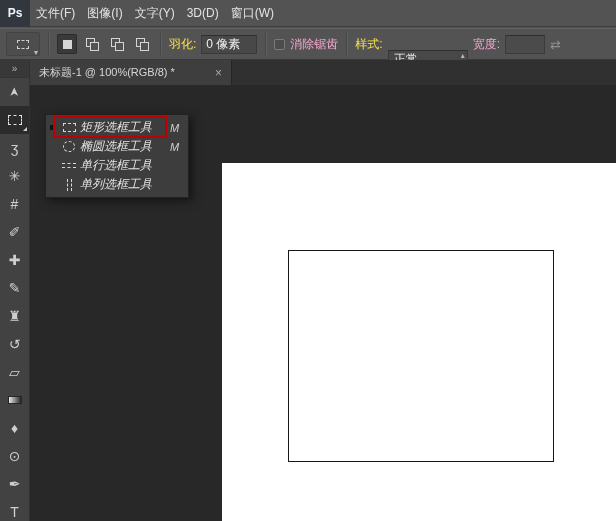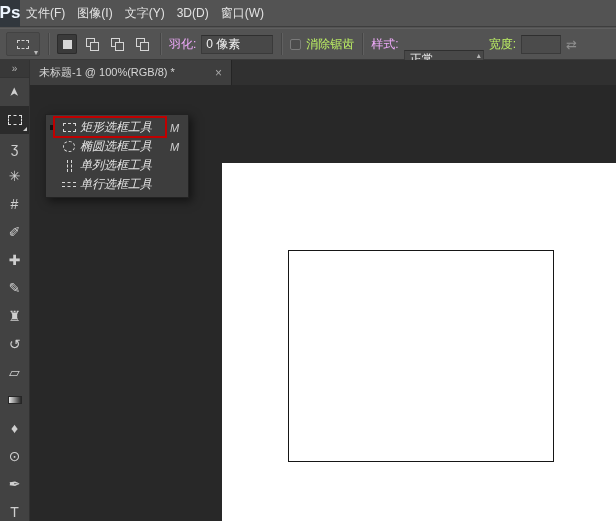--- a/index.html
+++ b/index.html
@@ -5,44 +5,44 @@
   * { margin:0; padding:0; box-sizing:border-box; }
   body { background:#1b1b1b; }
   .app {
     position:relative; width:616px; height:521px; overflow:hidden;
     font-family:"Liberation Sans","DejaVu Sans",sans-serif;
     background:#535353; user-select:none;
   }
   
   .menubar { position:absolute; top:0; left:0; right:0; height:27px;
     display:flex; align-items:center; background:#535353; border-bottom:1px solid #3e3e3e; }
-  .ps-logo { width:20px; height:27px; background:#31373d; color:#eef6ff;
-    font-weight:bold; font-size:17px; display:flex; align-items:center; justify-content:center; flex:0 0 auto; }
+  .ps-logo { width:30px; height:27px; background:#31373d; color:#eef6ff;
+    font-weight:bold; font-size:12px; display:flex; align-items:center; justify-content:center; flex:0 0 auto; }
   .menu-item { padding:16px 6px; font-size:12px; color:#e3e3e3; line-height:27px; white-space:nowrap; cursor:default; }
   
   .optionsbar { position:absolute; top:28px; left:0; right:0; height:32px;
     background:#535353; border-top:1px solid #5f5f5f; border-bottom:1px solid #393939;
     display:flex; align-items:center; gap:5px; padding:0 6px; }
   .tool-preset { width:34px; height:24px; border:1px solid #434343; border-radius:2px;
     background:#4d4d4d; position:relative; display:flex; align-items:center; justify-content:center; flex:0 0 auto;}
   .dashed-rect-sm { width:12px; height:9px; border:1px dashed #d0d0d0; }
   .preset-arrow { position:absolute; right:1px; bottom:-2px; font-size:8px; color:#bbb; }
   .vsep { width:1px; height:22px; background:#454545; box-shadow:1px 0 0 #606060; margin:0 3px; flex:0 0 auto;}
   .mode-btn { width:20px; height:20px; display:flex; align-items:center; justify-content:center; border-radius:2px; flex:0 0 auto;}
   .mode-btn.pressed { background:#3a3a3a; box-shadow:inset 0 0 0 1px #2c2c2c; }
   .mode-sq { width:9px; height:9px; background:#d6d6d6; }
   .mode-dbl { position:relative; width:13px; height:13px; }
   .mode-dbl i { position:absolute; width:9px; height:9px; border:1px solid #d6d6d6; display:block; }
   .mode-dbl i:first-child { left:0; top:0; }
   .mode-dbl i:last-child  { right:0; bottom:0; background:#535353; }
-  .opt-label { font-size:12px; color:#f0abfc; white-space:nowrap; }
-  .opt-label.disabled { color:#bef264; }
+  .opt-label { font-size:12px; color:#fde047; white-space:nowrap; }
+  .opt-label.disabled { color:#f9a8d4; }
   .text-field { height:19px; background:#484848; border:1px solid #3a3a3a; border-top-color:#2f2f2f;
     color:#f0f0f0; font-size:12px; padding:0 4px; display:flex; align-items:center; }
-  .feather-field { width:72px; }
+  .feather-field { width:56px; }
   .width-field  { width:40px; background:#4b4b4b; }
   .checkbox { width:11px; height:11px; border:1px solid #7a7a7a; background:#4c4c4c; border-radius:2px; flex:0 0 auto;}
   .dropdown { width:80px; height:20px; background:#484848; border:1px solid #3a3a3a; border-top-color:#2f2f2f;
     display:flex; align-items:flex-start; font-size:12px; color:#ededed; padding-left:5px; position:relative; flex:0 0 auto;margin-top:32px;}
   .dd-spin { position:absolute; right:2px; top:1px; display:flex; flex-direction:column; line-height:8px; font-size:8px; color:#b5b5b5; }
   .swap-icon { color:#8f8f8f; font-size:13px; }
   
   .tabbar { position:absolute; top:60px; left:30px; right:0; height:25px; background:#303030; display:flex; }
   .tab { height:25px; background:#3e3e3e; display:flex; align-items:center; padding:0 9px;
     font-size:11px; color:#d6d6d6; border-right:1px solid #242424; white-space:nowrap;gap:32px; }
@@ -225,30 +225,30 @@
       <span class="indicator-col"></span>
       <span class="flyout-icon-col">
           <span class="fi-ellipse"></span>
         </span>
       <span class="flyout-label">椭圆选框工具</span>
       <span class="flyout-shortcut">M</span>
     </div>
     <div class="flyout-row">
       <span class="indicator-col"></span>
       <span class="flyout-icon-col">
+          <span class="fi-row"></span>
+        </span>
+      <span class="flyout-label">单行选框工具</span>
+      <span class="flyout-shortcut"></span>
+    </div>
+    <div class="flyout-row">
+      <span class="indicator-col"></span>
+      <span class="flyout-icon-col">
           <span class="fi-col"></span>
         </span>
       <span class="flyout-label">单列选框工具</span>
       <span class="flyout-shortcut"></span>
     </div>
-    <div class="flyout-row">
-      <span class="indicator-col"></span>
-      <span class="flyout-icon-col">
-          <span class="fi-row"></span>
-        </span>
-      <span class="flyout-label">单行选框工具</span>
-      <span class="flyout-shortcut"></span>
-    </div>
   </div>
 
   <div class="annotation-red"></div>
 
 </div>
 
 </body></html>

